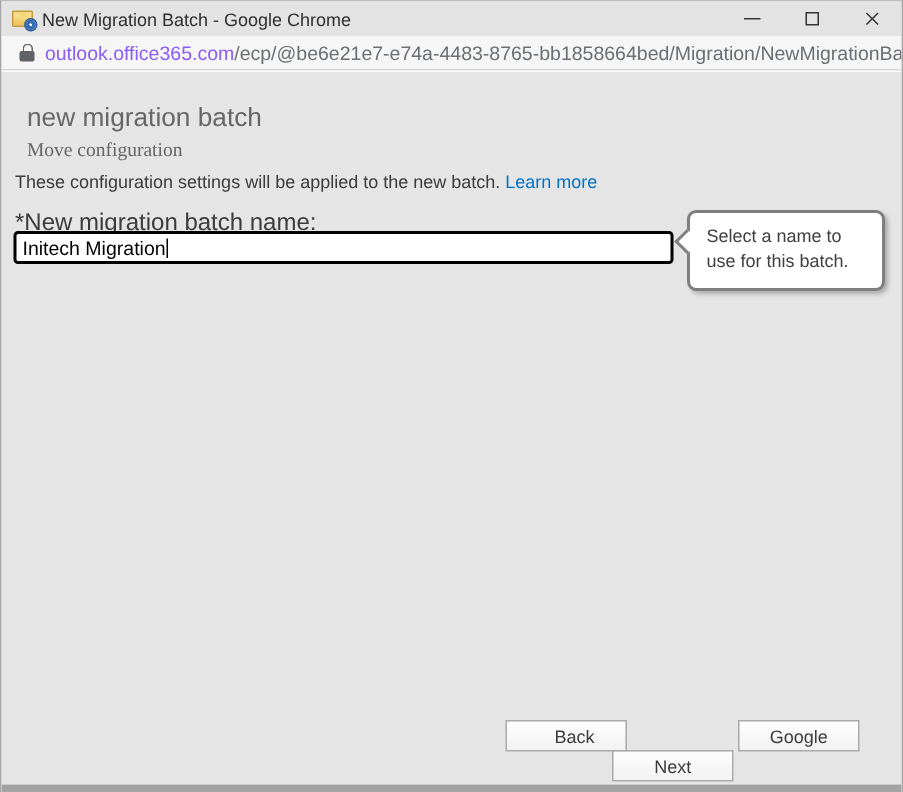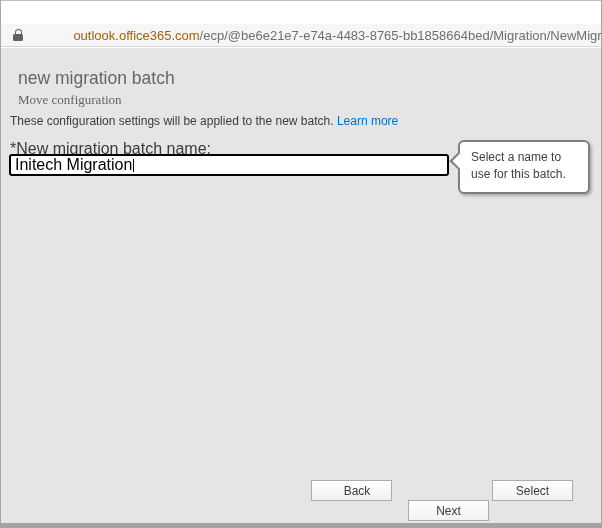--- a/index.html
+++ b/index.html
@@ -43,35 +43,35 @@
     position:absolute; top:23px; left:0; right:0; height:23px;
     background:#f6f6f6; border-bottom:1px solid #d9d9d9;
     display:flex; align-items:center;
   }
   .lock{ position:relative; width:10px; height:12px; margin:0 8px 0 12px; }
   .lock-shackle{ position:absolute; top:0; left:1.5px; width:7px; height:7px;
     border:1.5px solid #5f6368; border-bottom:none; border-radius:3.5px 3.5px 0 0; }
   .lock-body{ position:absolute; bottom:0; left:0; width:10px; height:7px;
     background:#5f6368; border-radius:1.5px; }
   .url-text{ font-size:13px; white-space:nowrap; overflow:hidden; }
-  .url-domain{ color:#a16207;margin-left:44px; }
+  .url-domain{ color:#8b5cf6; }
   .url-path{ color:#6b6f73; }
 
   
   .content{ position:absolute; top:47px; left:0; right:0; bottom:5px; background:#e5e5e5; }
   .page-title{ position:absolute; left:17px; top:20px; font-size:17.5px; font-weight:400; color:#666; }
   .page-subtitle{ position:absolute; left:17px; top:44px; font-size:13px; color:#666;font-family:Liberation Serif, serif; }
   .desc-line{ position:absolute; left:9px; top:66px; font-size:12px; color:#3b3b3b; }
   .link{ color:#0072c6; text-decoration:none; cursor:pointer; }
   .field-label{ position:absolute; left:9px; top:92px; font-size:16px; color:#3b3b3b; }
   .batch-input{
     position:absolute; left:8px; top:106px; width:440px; height:22px;
     border:2px solid #000; border-radius:3px; background:#fff;
     display:flex; align-items:center; padding-left:4px;
-    font-size:16px; color:#000; cursor:text;
+    font-size:13px; color:#000; cursor:text;
   }
   .caret{ display:inline-block; width:1px; height:13px; background:#000; margin-left:1px;
     animation:blink 1s steps(1) infinite; }
   @keyframes blink{ 50%{ opacity:0; } }
 
   
   .tooltip{
     position:absolute; left:457px; top:92px; width:132px;
     background:#fff; border:2px solid #7f7f7f; border-radius:6px;
     box-shadow:2px 2px 3px rgba(0,0,0,0.25);
@@ -84,32 +84,47 @@
   }
 
   
   .btn{
     position:absolute; top:432px; width:81px; height:21px;
     background:linear-gradient(180deg,#fefefe,#f2f2f2);
     border:1px solid #ababab; border-radius:0;
     font-family:"Liberation Sans", sans-serif; font-size:12px; color:#3b3b3b;
     display:flex; align-items:center; justify-content:center; cursor:pointer;
   }
-  .btn-back{ left:310px;padding-left:11px; }
+  .btn-back{ left:336px;padding-left:11px; }
   .btn-next{ left:407px;margin-top:20px; }
   .btn-cancel{ left:491px; }
 
   
   .bottom-edge{ position:absolute; left:0; right:0; bottom:0; height:5px; background:#a3a3a3; }
 </style>
 </head>
 <body>
 
 <div class="window">
 
+  <div class="titlebar">
+    <span class="favicon"></span>
+    <span class="title-text">New Migration Batch - Google Chrome</span>
+    <div class="win-controls">
+      <div class="win-btn">
+          <span class="glyph-min"></span>
+        </div>
+      <div class="win-btn">
+          <span class="glyph-max"></span>
+        </div>
+      <div class="win-btn">
+          <span class="glyph-close"></span>
+        </div>
+    </div>
+  </div>
 
   <div class="urlbar">
     <span class="lock">
       <span class="lock-shackle"></span>
       <span class="lock-body"></span>
     </span>
     <span class="url-text"><span class="url-domain">outlook.office365.com</span><span class="url-path">/ecp/@be6e21e7-e74a-4483-8765-bb1858664bed/Migration/NewMigrationBatch.aspx?...</span></span>
   </div>
 
   <div class="content">
@@ -125,17 +140,17 @@
         <span class="caret"></span>
     </div>
 
     <div class="tooltip">
       <span class="tooltip-arrow"></span>
       <span>Select a name to use for this batch.</span>
     </div>
 
     <div class="btn btn-back">Back</div>
     <div class="btn btn-next">Next</div>
-    <div class="btn btn-cancel">Select</div>
+    <div class="btn btn-cancel">Google</div>
   </div>
 
   <div class="bottom-edge"></div>
 </div>
 
 </body></html>

